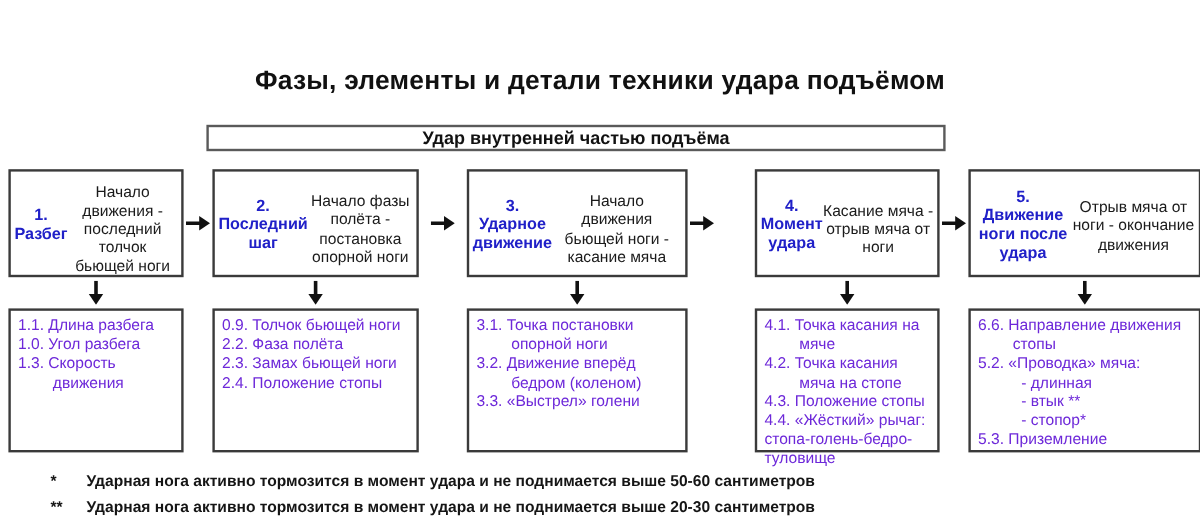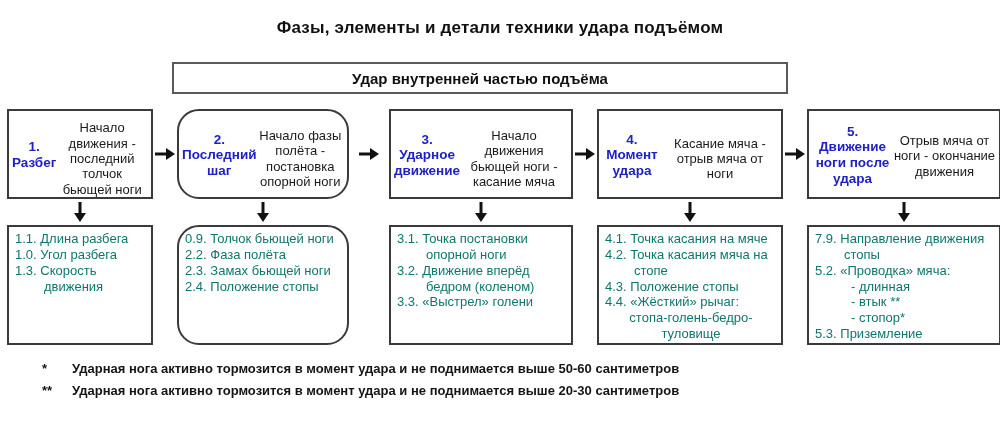--- a/index.html
+++ b/index.html
@@ -4,31 +4,32 @@
 <style>
   * { box-sizing: border-box; margin: 0; padding: 0; }
   html, body { width: 1000px; height: 440px; background: #ffffff; overflow: hidden; }
   body {
     font-family: "Liberation Sans", "DejaVu Sans", sans-serif;
     color: #1a1a1a;
     padding: 18px 0 0 0;
   }
   .page-title {
     text-align: center;
-    font-size: 17px;
+    font-size: 22px;
     font-weight: bold;
     letter-spacing: 0.2px;
     margin-bottom: 24px;
     color: #111;
+    margin-top: 36px;
   }
   .top-box {
     width: 616px;
     margin-left: 172px;
     border: 2px solid #5a5a5a;
-    height: 32px;
+    height: 22px;
     display: flex;
     align-items: center;
     justify-content: center;
     font-size: 15px;
     font-weight: bold;
     color: #111;
   }
   .diagram-grid {
     margin-top: 15px;
     margin-left: 7px;
@@ -69,29 +70,29 @@
     display: flex;
     align-items: center;
     justify-content: center;
   }
   .detail-box {
     border: 2px solid #3a3a3a;
     grid-row: 3;
     padding: 4px 4px 4px 6px;
     font-size: 13px;
     line-height: 1.22;
-    color: #0f766e;
+    color: #6d28d9;
   }
   .detail-item { padding-left: 29px; text-indent: -29px; }
-  .detail-item.cont { padding-left: 0; text-indent: 0; text-align: center; }
+  .detail-item.cont { padding-left: 0; text-indent: 0; }
   .detail-item.sub  { padding-left: 36px; text-indent: 0; }
   .c1 { grid-column: 1; } .a1 { grid-column: 2; }
-  .c2 { grid-column: 3; border-radius: 22px; } .a2 { grid-column: 4; }
+  .c2 { grid-column: 3; } .a2 { grid-column: 4; }
   .c3 { grid-column: 5; } .a3 { grid-column: 6; }
-  .c4 { grid-column: 7; } .a4 { grid-column: 8; }
+  .c4 { grid-column: 7; margin-left: 32px; } .a4 { grid-column: 8; }
   .c5 { grid-column: 9; }
   .footnotes { margin-top: 16px; padding-left: 42px; }
   .footnote {
     display: flex;
     font-size: 13px;
     font-weight: bold;
     color: #151515;
     margin-bottom: 7px;
   }
   .footnote-marker { width: 30px; flex: 0 0 30px; }
@@ -209,21 +210,21 @@
 
   <div class="detail-box c4">
     <div class="detail-item">4.1. Точка касания на мяче</div>
     <div class="detail-item">4.2. Точка касания мяча на стопе</div>
     <div class="detail-item">4.3. Положение стопы</div>
     <div class="detail-item">4.4. «Жёсткий» рычаг:</div>
     <div class="detail-item cont">стопа-голень-бедро-туловище</div>
   </div>
 
   <div class="detail-box c5">
-    <div class="detail-item">7.9. Направление движения стопы</div>
+    <div class="detail-item">6.6. Направление движения стопы</div>
     <div class="detail-item">5.2. «Проводка»  мяча:</div>
     <div class="detail-item sub">- длинная</div>
     <div class="detail-item sub">- втык **</div>
     <div class="detail-item sub">- стопор*</div>
     <div class="detail-item">5.3. Приземление</div>
   </div>
 
 </div>
 
 <div class="footnotes">

